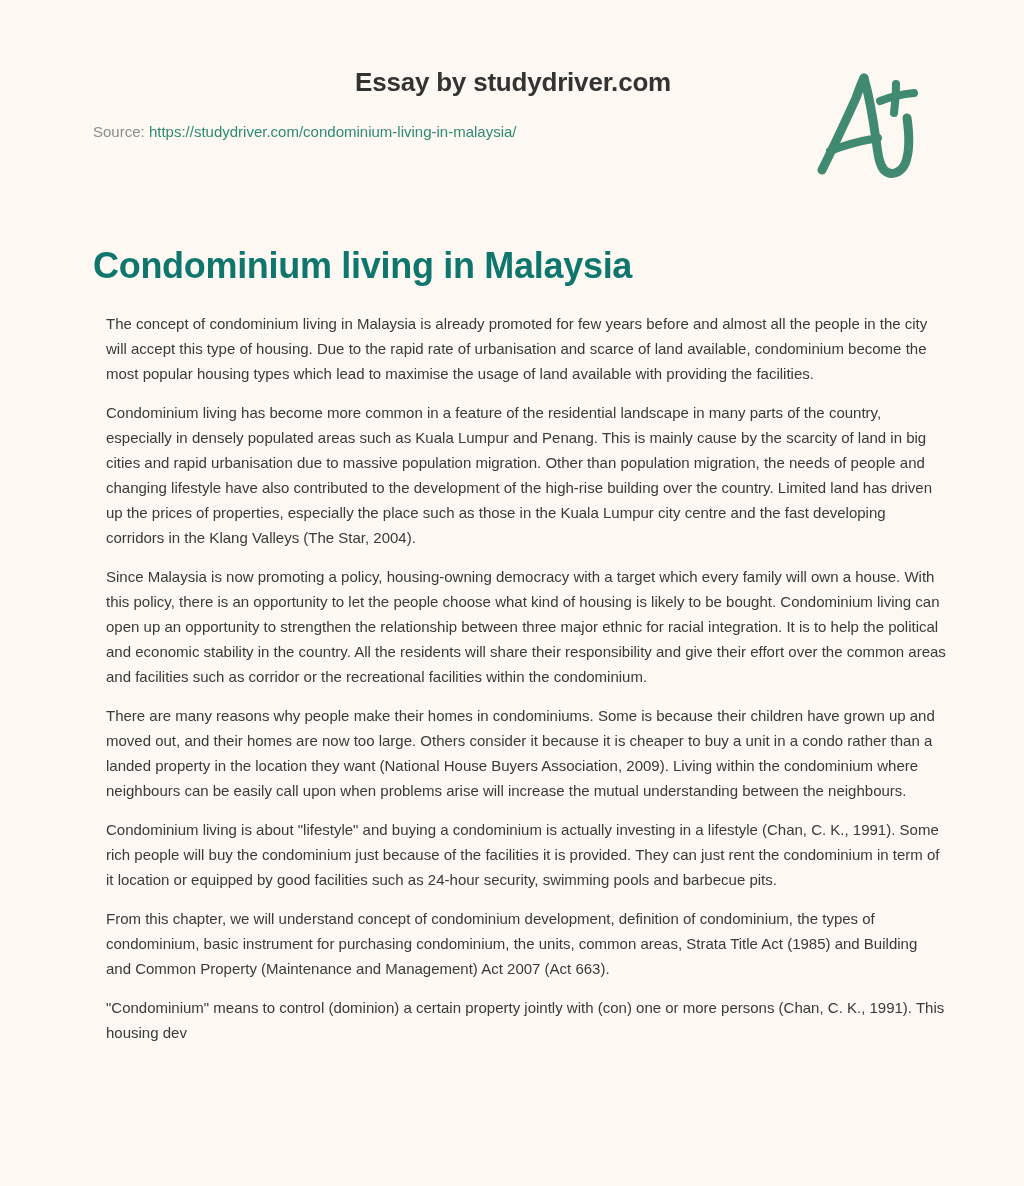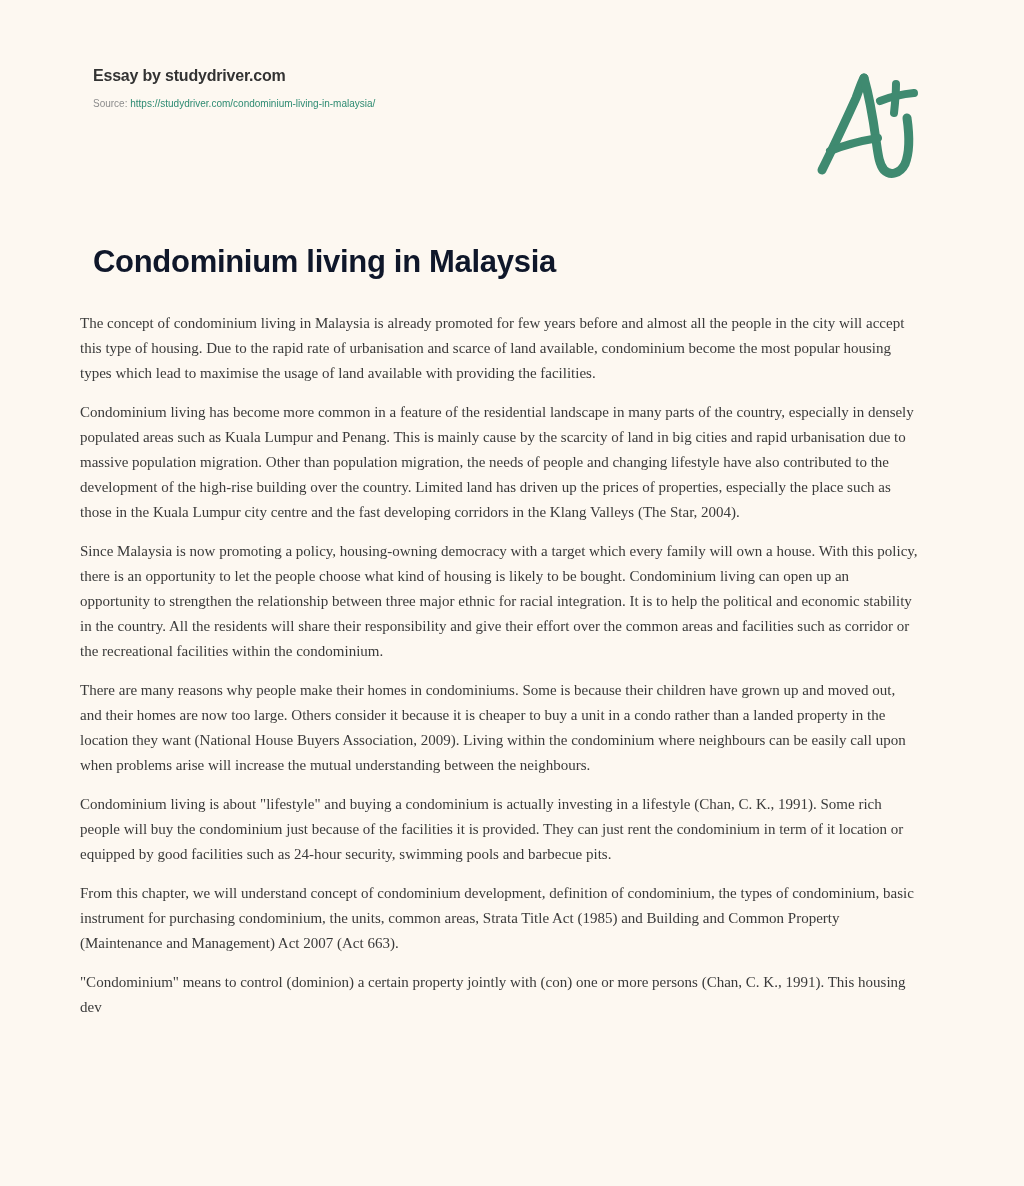--- a/index.html
+++ b/index.html
@@ -24,30 +24,31 @@
   }
 
   
   .header {
     position: absolute;
     left: 93px;
     top: 66px;
     width: 840px;
   }
   .byline {
-    font-size: 16px;
+    font-size: 26px;
     font-weight: bold;
     color: #333333;
     letter-spacing: -0.2px;
     line-height: 1.25;
     margin: 0;
+    text-align: center;
   }
   .source-line {
-    margin: 11px 0 0 0;
-    font-size: 10px;
+    margin: 23px 0 0 0;
+    font-size: 15px;
     line-height: 1.3;
     white-space: nowrap;
   }
   .source-label {
     color: #8d8d8d;
   }
   .source-url {
     color: #2e8b72;
     text-decoration: none;
   }
@@ -66,34 +67,33 @@
     height: 118px;
   }
 
   
   .essay-title {
     position: absolute;
     left: 93px;
     top: 243px;
     width: 860px;
     margin: 0;
-    font-size: 31px;
+    font-size: 36px;
     font-weight: bold;
     letter-spacing: -0.3px;
-    color: #0f172a;
+    color: #0f766e;
     line-height: 1.25;
   }
 
   
   .body-copy {
     position: absolute;
-    left: 80px;
+    left: 106px;
     top: 311px;
     width: 840px;
-    font-family: Liberation Serif, serif;
   }
   .para {
     margin: 0 0 14px 0;
     font-size: 15px;
     line-height: 25px;
     color: #3a3a3a;
     text-align: left;
   }
   .para:last-child {
     margin-bottom: 0;

